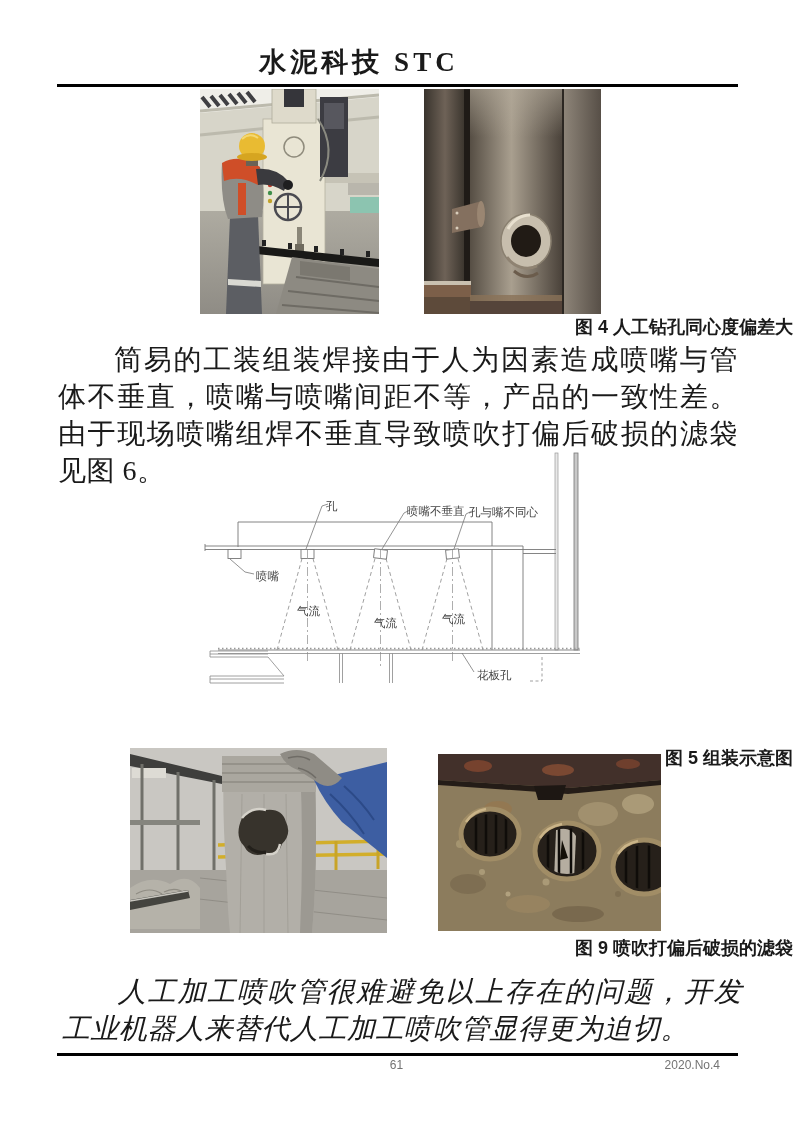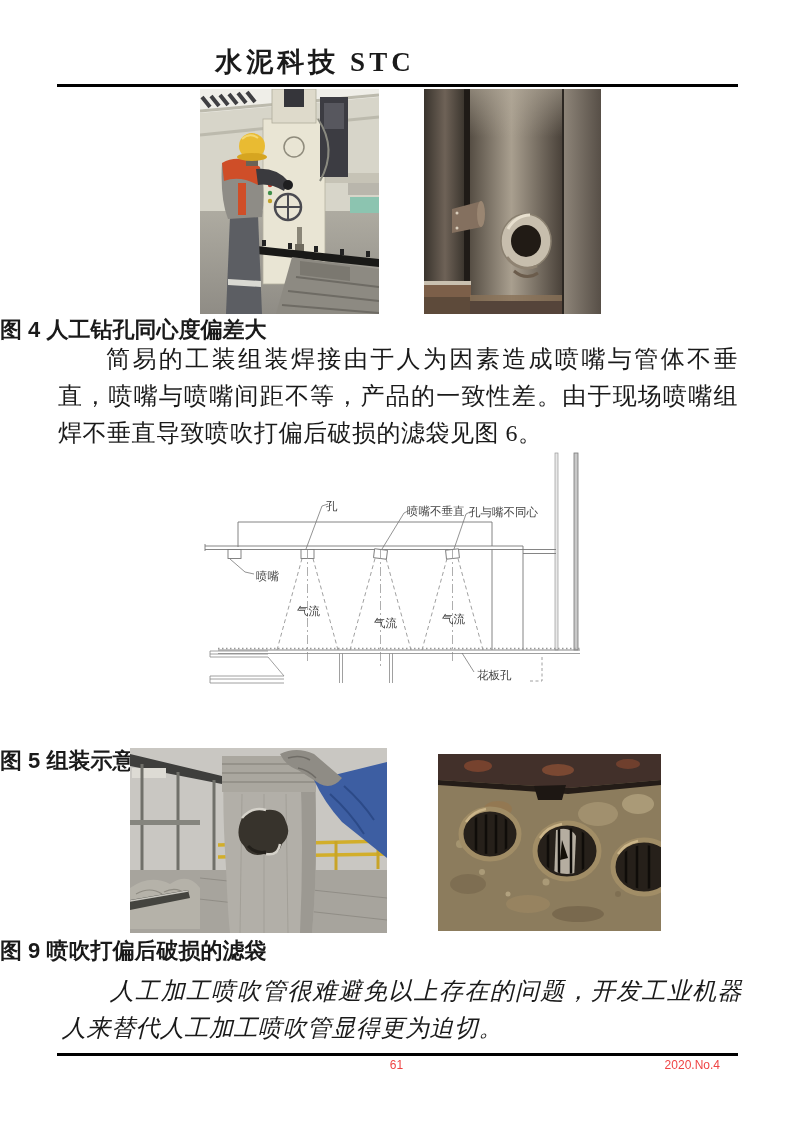--- a/index.html
+++ b/index.html
@@ -1,30 +1,30 @@
 <!DOCTYPE html>
 <html><head>
 <meta charset="utf-8">
 <style>
   html,body{margin:0;padding:0;background:#ffffff;}
   .page{position:relative;width:793px;height:1122px;background:#ffffff;overflow:hidden;
         font-family:"Liberation Serif","DejaVu Serif",serif;color:#1a1a1a;}
   .abs{position:absolute;}
   .header-title{top:44px;left:0;width:630px;text-align:center;font-size:27px;font-weight:600;
-        letter-spacing:4px;font-family:"Liberation Serif","DejaVu Serif",serif;}
+        letter-spacing:4px;font-family:"Liberation Serif","DejaVu Serif",serif;padding-left:44px;}
   .rule{left:57px;width:681px;background:#000;}
   .rule-top{top:84px;height:3px;}
   .rule-bottom{top:1053px;height:2.5px;}
-  .caption{left:0;width:793px;text-align:left;font-weight:700;font-size:22px;
+  .caption{left:0;width:793px;text-align:right;font-weight:700;font-size:18px;
         font-family:"Liberation Sans","DejaVu Sans",sans-serif;}
-  .body-par{left:58px;width:680px;font-size:24px;line-height:37px;text-align:justify;
+  .body-par{left:58px;width:680px;font-size:28px;line-height:37px;text-align:justify;
         text-indent:2em;letter-spacing:0.5px;}
   .photo{display:block;}
   .photo svg{display:block;width:100%;height:100%;}
-  .footer-text{font-size:12px;font-family:"Liberation Sans","DejaVu Sans",sans-serif;color:#ef4444;}
+  .footer-text{font-size:12px;font-family:"Liberation Sans","DejaVu Sans",sans-serif;color:#737373;}
   .footer-page{top:1058px;left:0;width:793px;text-align:center;}
   .footer-issue{top:1058px;right:73px;text-align:right;}
   .diagram-label{font-family:"Liberation Sans","DejaVu Sans",sans-serif;font-size:11.5px;fill:#444;}
 </style>
 </head>
 <body>
 
 <div class="page">
 
   <div class="abs header-title">水泥科技 STC</div>

